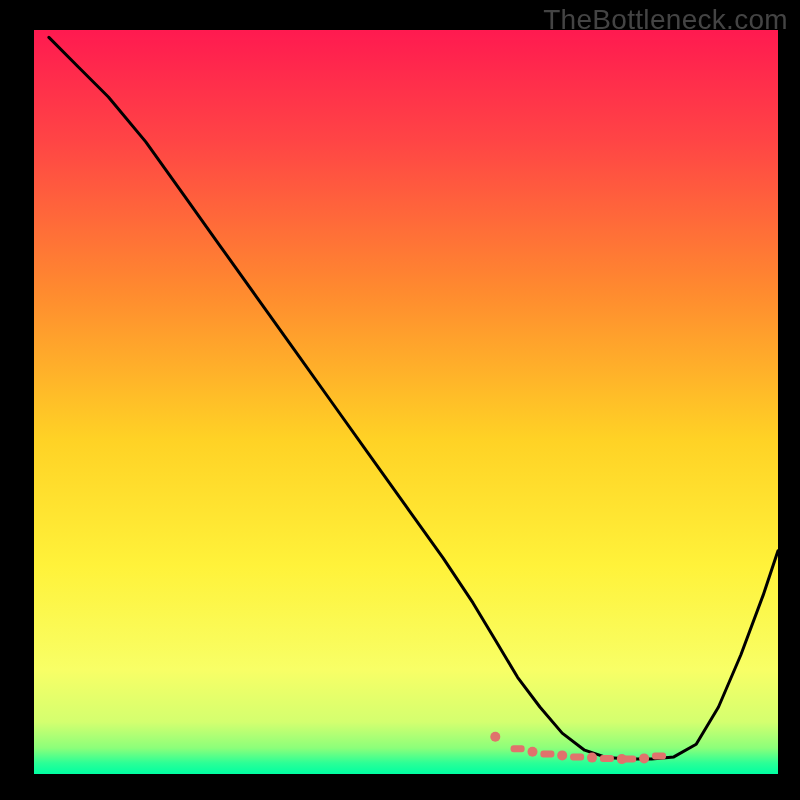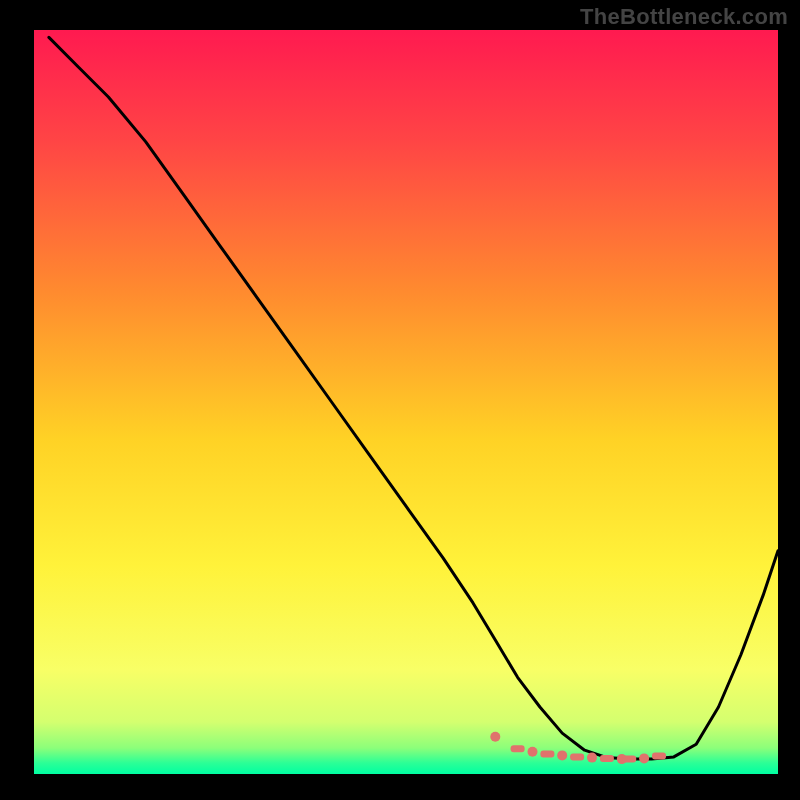--- a/index.html
+++ b/index.html
@@ -15,22 +15,22 @@
     position: relative;
     width: 800px;
     height: 800px;
     background: #000;
   }
   .watermark {
     position: absolute;
     top: 4px;
     right: 12px;
     color: #444;
-    font-size: 22px;
-    font-weight: 700;
+    font-size: 28px;
+    font-weight: 400;
     letter-spacing: 0.3px;
     z-index: 5;
   }
   .plot-area {
     position: absolute;
     left: 34px;
     top: 30px;
     width: 744px;
     height: 744px;
     overflow: hidden;

